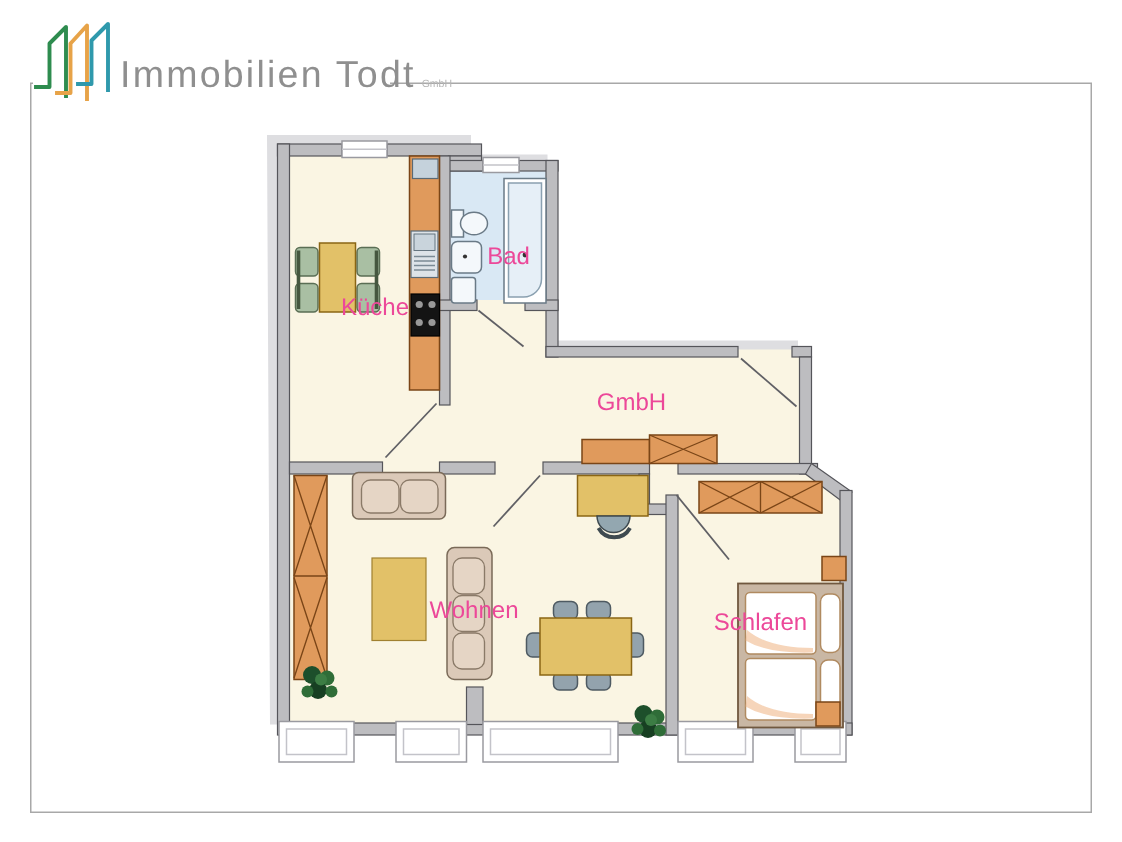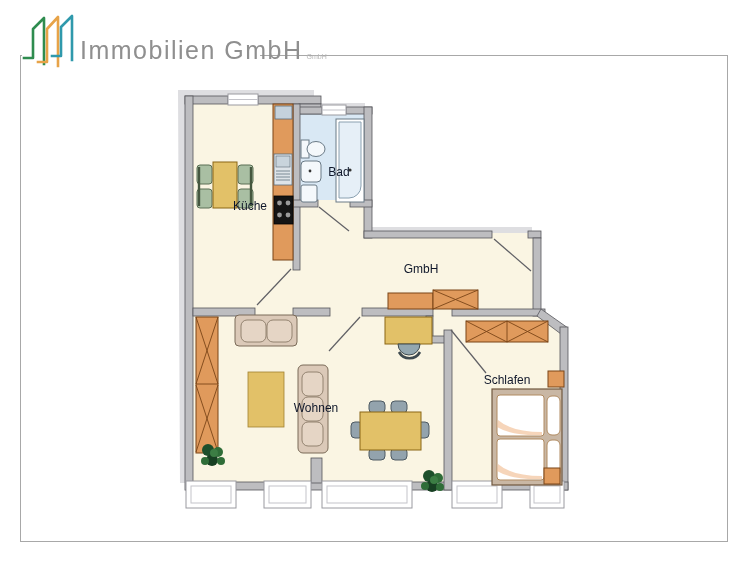--- a/index.html
+++ b/index.html
@@ -7,39 +7,39 @@
          font-family:"Liberation Sans",sans-serif;overflow:hidden;}
   .frame{position:absolute;left:20px;top:55px;width:706px;height:485px;
          border:1px solid #a8a8a8;z-index:1;}
   .logo{position:absolute;left:22px;top:6px;width:238px;height:62px;
         background:#fff;z-index:3;}
   .logo-text{position:absolute;left:58px;top:30px;font-size:25px;
         color:#8f8f8f;letter-spacing:1.5px;white-space:nowrap;font-weight:400;}
   .logo-suffix{font-size:7px;color:#b5b5b5;letter-spacing:0;margin-left:4px;}
   .plan{position:absolute;left:0;top:0;z-index:2;}
   .room-label{position:absolute;transform:translate(-50%,-50%);
-        font-size:12px;color:#0f172a;z-index:4;white-space:nowrap;}
+        font-size:16px;color:#ec4899;z-index:4;white-space:nowrap;}
 </style>
 </head>
 <body>
 
 <div class="stage">
 
   <div class="frame"></div>
 
   <div class="logo">
     <svg width="56" height="62" viewBox="0 0 56 62">
       <g fill="none" stroke-width="2.6" stroke-linejoin="round" stroke-linecap="square">
         <path d="M2,52 h9 v-29 l11,-11 v46" stroke="#2e8c4f"></path>
         <path d="M16,56 h9 v-33 l11,-12 v49" stroke="#e7a348"></path>
         <path d="M30,50 h9 v-29 l11,-11 v44" stroke="#2f99ac"></path>
       </g>
     </svg>
     <div class="logo-text">
-      <span>Immobilien GmbH</span><span class="logo-suffix">GmbH</span>
+      <span>Immobilien Todt</span><span class="logo-suffix">GmbH</span>
     </div>
   </div>
 
   <svg class="plan" width="748" height="561" viewBox="0 0 748 561">
 
     <polygon points="178,90 314,90 314,103 365,103 365,227 532,227 532,304 559,323 559,483 180,483" fill="#dedee1"></polygon>
 
     <polygon points="185,96 321,96 321,109 372,109 372,233 539,233 539,310 566,329 566,489 187,489" fill="#faf5e3"></polygon>
 
     <rect x="300" y="114" width="64" height="86" fill="#d9e8f4"></rect>
@@ -239,14 +239,14 @@
       <line x1="291" y1="269" x2="257" y2="305"></line>
       <line x1="360" y1="317" x2="329" y2="351"></line>
       <line x1="451" y1="330" x2="486" y2="373"></line>
     </g>
   </svg>
 
   <div class="room-label" style="left:250px;top:206px">Küche</div>
   <div class="room-label" style="left:339px;top:172px">Bad</div>
   <div class="room-label" style="left:421px;top:269px">GmbH</div>
   <div class="room-label" style="left:316px;top:408px">Wohnen</div>
-  <div class="room-label" style="left:507px;top:380px">Schlafen</div>
+  <div class="room-label" style="left:507px;top:416px">Schlafen</div>
 </div>
 
 </body></html>

